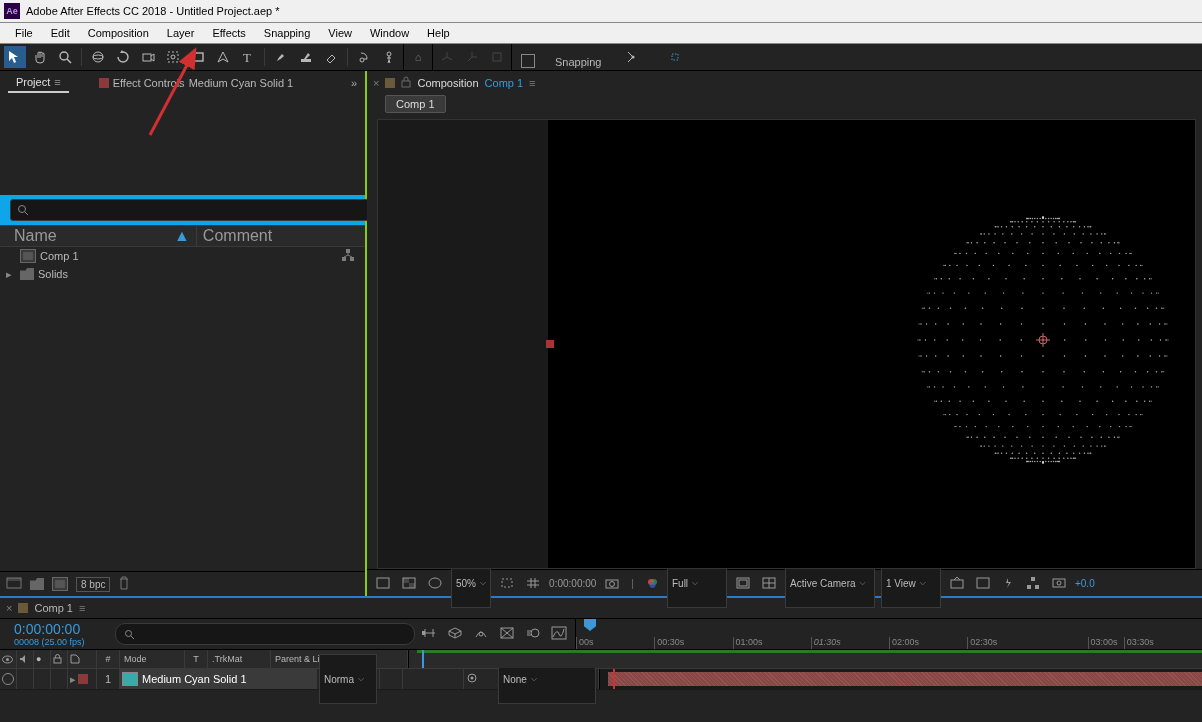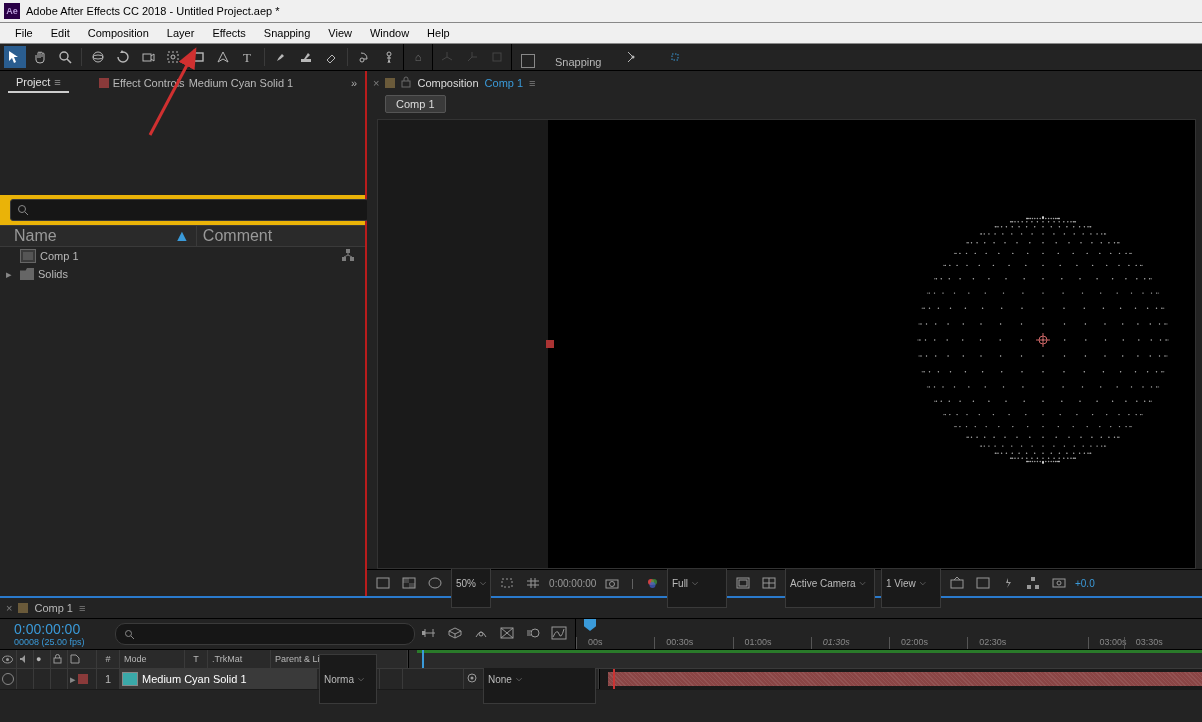--- a/index.html
+++ b/index.html
@@ -6,21 +6,21 @@
 .titlebar{height:22px;background:#f0f0f0;color:#000;display:flex;align-items:center;padding-left:4px;border-bottom:1px solid #888}
 .ae-logo{width:16px;height:16px;background:#2a0046;color:#b99bd8;font-weight:bold;font-size:9px;display:flex;align-items:center;justify-content:center;margin-right:6px}
 .menubar{height:20px;background:#f0f0f0;color:#000;display:flex;align-items:center;padding-left:6px;border-bottom:1px solid #888}
 .menubar span{padding:2px 9px;cursor:default}
 .toolbar{height:26px;background:#232323;display:flex;align-items:center;padding:0 4px;gap:3px;border-bottom:1px solid #000}
 .tool-icon{width:22px;height:22px;display:flex;align-items:center;justify-content:center;color:#b8b8b8}
 .tool-icon.active{background:#2a5d8f;color:#fff}
 .tool-sep{width:1px;height:18px;background:#3a3a3a;margin:0 2px}
 .tool-sep2{width:1px;height:26px;background:#000;margin:0 0px}
 .main-content{display:flex;height:525px}
-.left-panel{width:365px;background:#eab308;border-right:2px solid #b91c1c;display:flex;flex-direction:column}
+.left-panel{width:365px;background:#0ea5e9;border-right:2px solid #84cc16;display:flex;flex-direction:column}
 .panel-tabs{height:24px;background:#232323;display:flex;align-items:center;padding:0 8px;position:relative}
 .panel-tab{padding:3px 8px;color:#e0e0e0;display:flex;align-items:center;gap:4px}
 .panel-tab.active{border-bottom:2px solid #ccc}
 .ec-tab{margin-left:30px;display:flex;align-items:center;gap:4px}
 .swatch-red{width:10px;height:10px;background:#8a3a3a}
 .panel-flyout{margin-left:auto;color:#aaa}
 .arrow-annotation{position:absolute;left:100px;top:40px;pointer-events:none}
 .project-thumb{height:100px;background:#232323}
 .search-row{padding:4px 10px}
 .search-box{width:100%;height:20px;background:#161616;border:1px solid #3a3a3a;border-radius:3px;color:#aaa;display:flex;align-items:center;padding:0 6px}
@@ -51,21 +51,21 @@
 .tl-tabs{height:20px;display:flex;align-items:center;padding:0 6px;gap:6px;border-bottom:1px solid #000}
 .tl-header{height:30px;display:flex;align-items:center;border-bottom:1px solid #000}
 .tl-time-block{width:95px;padding-left:14px}
 .tl-timecode{color:#3a9ad9;font-size:14px;font-weight:500}
 .tl-fps{color:#3a9ad9;font-size:9px}
 .tl-search{width:300px;padding:0 6px}
 .tl-mini{height:20px;background:#161616;border:1px solid #3a3a3a;border-radius:10px;display:flex;align-items:center;padding:0 8px;color:#888}
 .tl-icons-row{margin-left:auto;display:flex;align-items:center;gap:10px;padding-right:8px}
 .tl-ruler-wrap{flex:1;display:flex;align-items:flex-end;height:30px;border-left:1px solid #000;position:relative}
 .tl-ruler{height:18px;flex:1;display:flex;position:relative;color:#888;font-size:9px}
-.ruler-tick{position:absolute;bottom:0;border-left:1px solid #555;height:12px;padding-left:11px}
+.ruler-tick{position:absolute;bottom:0;border-left:1px solid #555;height:12px;padding-left:2px}
 .playhead{position:absolute;left:8px;top:0;width:12px;height:30px}
 .playhead-head{width:12px;height:12px;background:#3a9ad9;clip-path:polygon(0 0,100% 0,100% 60%,50% 100%,0 60%)}
 .tl-cols{height:18px;background:#2a2a2a;display:flex;align-items:center;font-size:9px;border-bottom:1px solid #3a3a3a}
 .tl-layer-row{height:20px;display:flex;align-items:center;background:#262626;border-bottom:1px solid #1a1a1a}
 .layer-cell{border-right:1px solid #3a3a3a;height:100%;display:flex;align-items:center;padding:0 2px}
 .eye{width:10px;height:10px;border:1px solid #888;border-radius:50%}
 .cyan-swatch{width:14px;height:12px;background:#3aa9a9;border:1px solid #888}
 .layer-bar-area{flex:1;height:100%;background:#1a1a1a;position:relative;border-left:1px solid #000}
 .layer-bar{position:absolute;left:8px;right:0;top:3px;height:14px;background:#8a4545;background-image:repeating-linear-gradient(45deg,rgba(255,255,255,.08) 0 1px,transparent 1px 3px)}
 .work-area{position:absolute;left:8px;right:0;top:0;height:3px;background:#2a7a2a}
@@ -269,20 +269,40 @@
               <rect x="9" y="8" width="4" height="4" fill="#b8b8b8"></rect>
               <path d="M7 4 L7 6 M7 6 L3 8 M7 6 L11 8" stroke="#b8b8b8" fill="none"></path>
             </svg>
         </span>
       </div>
       <div class="proj-row">
         <span class="twirl">▸</span>
         <div class="folder-chip"></div>
         <span>Solids</span>
       </div>
+    </div>
+    <div class="proj-footer">
+      <span style="opacity:.7">
+        <svg width="16" height="14">
+            <rect x="1" y="2" width="14" height="10" fill="none" stroke="#999"></rect>
+            <rect x="1" y="2" width="14" height="3" fill="#999" opacity=".4"></rect>
+          </svg>
+      </span>
+      <span>
+          <div class="folder-chip"></div>
+        </span>
+      <span>
+          <div class="comp-chip"></div>
+        </span>
+      <span style="font-size:10px;border:1px solid #555;padding:1px 4px">8 bpc</span>
+      <span style="opacity:.7">
+        <svg width="12" height="14">
+            <path d="M2 3 h8 M4 3 v-2 h4 v2 M3 3 v10 h6 v-10" fill="none" stroke="#999"></path>
+          </svg>
+      </span>
     </div>
   </div>
 
   <div class="right-panel">
     <div class="comp-tabs">
       <span style="opacity:.6">×</span>
       <div class="swatch-red" style="background:#6a5a3a"></div>
       <span style="opacity:.6">
         <svg width="10" height="12">
             <rect x="1" y="5" width="8" height="6" fill="none" stroke="#999"></rect>
@@ -1415,21 +1435,21 @@
     <div class="layer-cell" style="width:18px;justify-content:center">1</div>
     <div class="layer-cell" style="width:192px;gap:4px;background:#3a3a3a">
       <div class="cyan-swatch"></div>
       <span style="color:#fff;font-weight:500">Medium Cyan Solid 1</span>
     </div>
     <div class="layer-cell" style="width:58px">
         <div class="dd" style="width:100%">Norma</div>
       </div>
     <div class="layer-cell" style="width:18px"></div>
     <div class="layer-cell" style="width:56px"></div>
-    <div class="layer-cell" style="width:130px;gap:5px">
+    <div class="layer-cell" style="width:130px;gap:20px">
       <span><svg width="12" height="12">
             <circle cx="6" cy="6" r="4" fill="none" stroke="#999"></circle>
             <circle cx="6" cy="6" r="1.5" fill="#999"></circle>
           </svg></span>
       <div class="dd" style="flex:1">None</div>
     </div>
     <div class="layer-bar-area">
       <div class="layer-bar"></div>
       <div style="position:absolute;left:13px;top:0;width:2px;height:100%;background:#cc3333"></div>
     </div>

